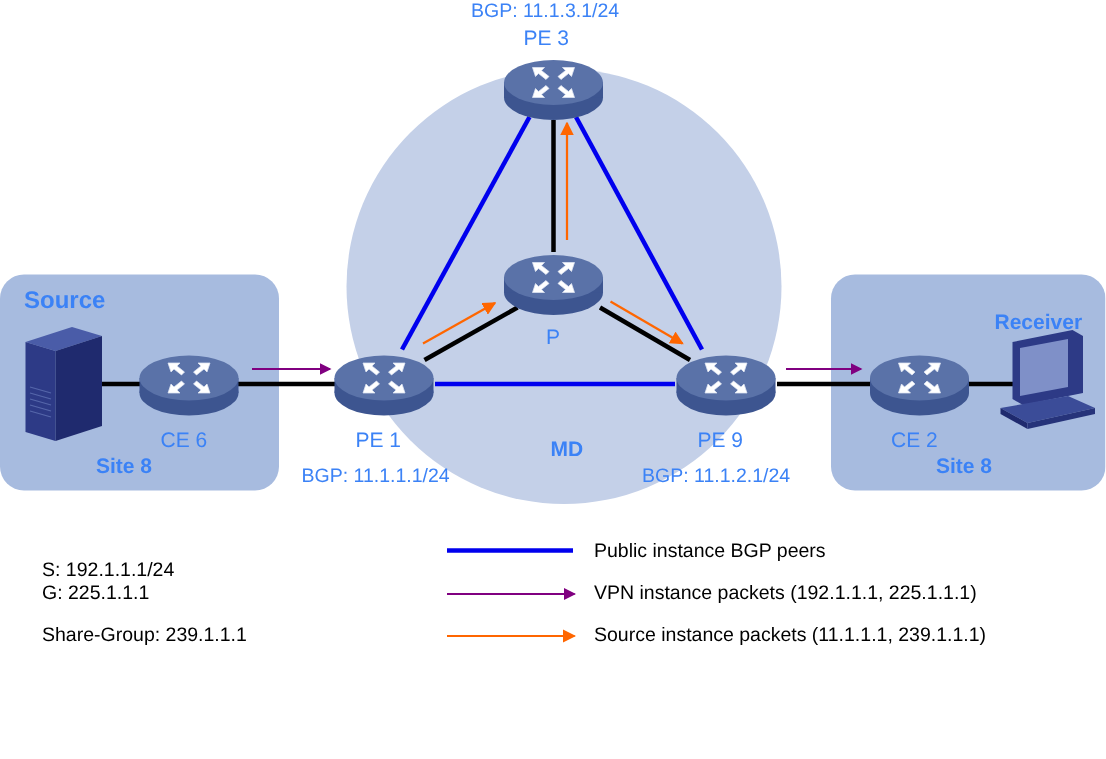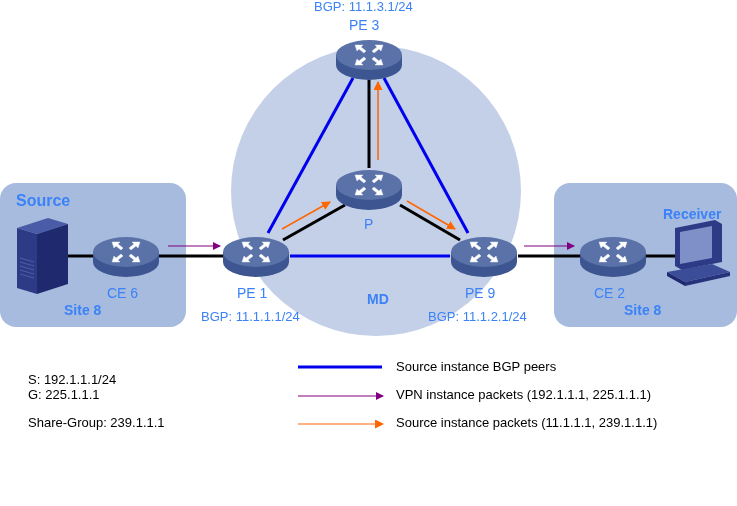--- a/index.html
+++ b/index.html
@@ -103,15 +103,15 @@
 <div class="lbl" style="left:594px;top:285px;font-size:14px;">CE 2</div>
 <div class="lbl bold" style="left:16px;top:192px;font-size:16px;">Source</div>
 <div class="lbl bold" style="left:663px;top:206px;font-size:14px;">Receiver</div>
 <div class="lbl bold" style="left:64px;top:302px;font-size:14px;">Site 8</div>
 <div class="lbl bold" style="left:624px;top:302px;font-size:14px;">Site 8</div>
 
 <div class="legend-text" style="left:28px;top:372px;">S: 192.1.1.1/24</div>
 <div class="legend-text" style="left:28px;top:387px;">G: 225.1.1.1</div>
 <div class="legend-text" style="left:28px;top:415px;">Share-Group: 239.1.1.1</div>
 
-<div class="legend-text" style="left:396px;top:359px;">Source instance BGP peers</div>
+<div class="legend-text" style="left:396px;top:359px;">Public instance BGP peers</div>
 <div class="legend-text" style="left:396px;top:387px;">VPN instance packets (192.1.1.1, 225.1.1.1)</div>
 <div class="legend-text" style="left:396px;top:415px;">Source instance packets (11.1.1.1, 239.1.1.1)</div>
 
 </body></html>

